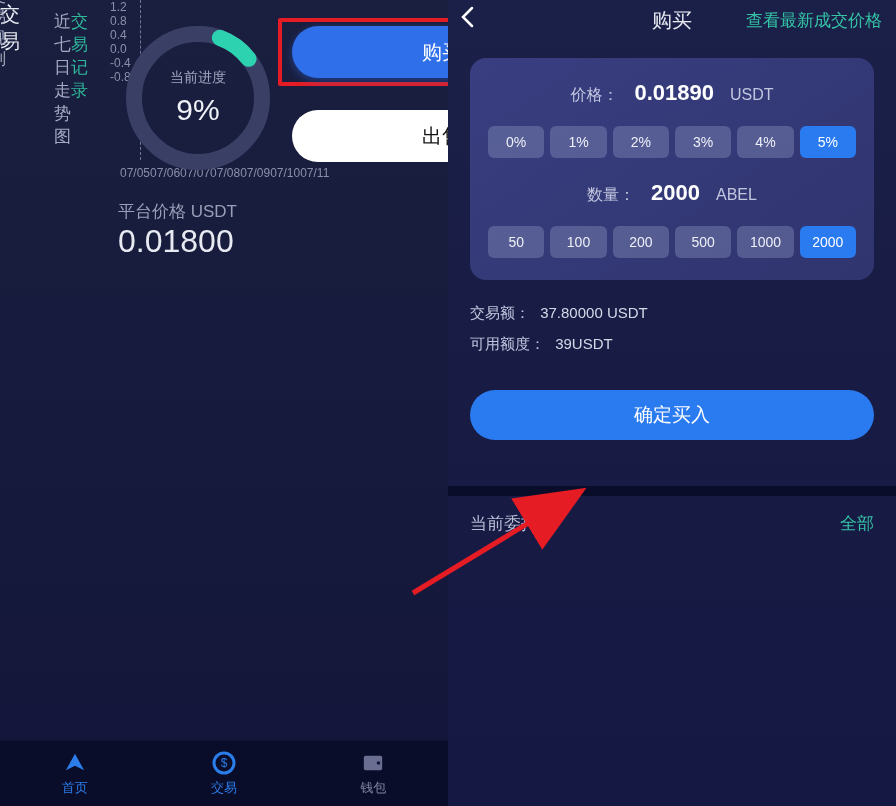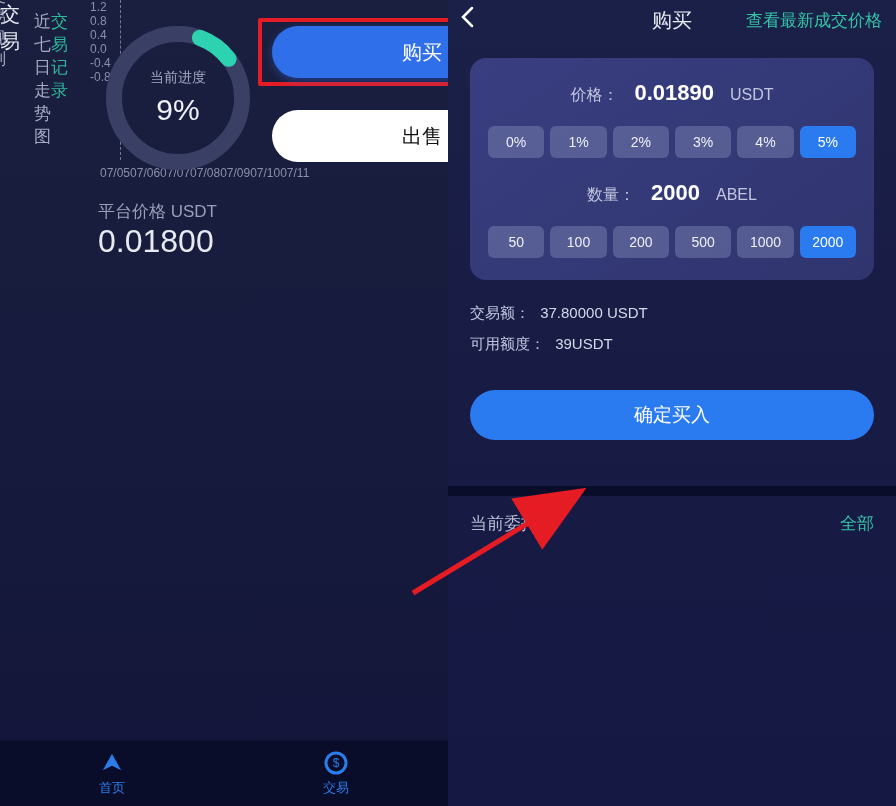--- a/index.html
+++ b/index.html
@@ -27,21 +27,21 @@
       background: linear-gradient(180deg, #1b2048 0%, #151842 100%);
       display: flex;
       flex-direction: column;
       position: relative;
     }
     .header { display: flex; align-items: center; justify-content: center; height: 56px; position: relative; }
     .header-title { font-size: 20px; color: #e8eaf2; font-weight: 400; }
     .header-right { position: absolute; right: 14px; font-size: 16px; color: #aeb2c6; }
     .header-right-link { color: #34c3a5; font-size: 17px; }
     .back-icon { position: absolute; left: 12px; color: #fff; font-size: 24px; }
-    .sub-header { display: flex; justify-content: flex-end; padding: 10px 14px 6px; }
+    .sub-header { display: flex; justify-content: flex-end; padding: 10px 14px 6px; margin-left: 20px; }
     .sub-header-left { color: #a4a9c2; font-size: 17px; }
     .sub-header-right { color: #2fb89a; font-size: 17px; }
     .chart-area { padding: 0 8px 6px; position: relative; height: 180px; }
     .y-axis { position: absolute; left: 8px; top: 0; height: 160px; display: flex; flex-direction: column; justify-content: flex-start; font-size: 12px; color: #8a90ab; }
     .chart-grid { position: absolute; left: 38px; right: 8px; top: 0; height: 160px; background: rgba(255,255,255,0.01); }
     .grid-line-h { position: absolute; left: 0; right: 0; border-top: 1px dashed rgba(180,185,210,0.12); }
     .grid-line-v { position: absolute; top: 0; bottom: 0; border-left: 1px dashed rgba(180,185,210,0.12); }
     .chart-line { position: absolute; left: 0; right: 0; top: 50%; height: 2px; background: #2b7de9; }
     .x-axis { position: absolute; left: 18px; right: 8px; bottom: 0; display: flex; justify-content: space-between; font-size: 12px; color: #8a90ab; }
     .progress-ring-wrap { display: flex; flex-direction: column; align-items: flex-start; padding-top: 18px; }
@@ -185,20 +185,29 @@
     </div>
     <div class="tabbar-item active">
       <span class="tab-icon">
         <svg width="24" height="24" viewBox="0 0 24 24">
             <circle cx="12" cy="12" r="10" fill="none" stroke="#2b7de9" stroke-width="3"></circle>
             <text x="12" y="16" font-size="12" text-anchor="middle" fill="#2b7de9">$</text>
           </svg>
       </span>
       <span>交易</span>
     </div>
+    <div class="tabbar-item">
+      <span class="tab-icon">
+        <svg width="22" height="20" viewBox="0 0 24 20">
+            <rect x="2" y="2" width="20" height="16" rx="2" fill="#6a6f92"></rect>
+            <circle cx="18" cy="10" r="2" fill="#13163a"></circle>
+          </svg>
+      </span>
+      <span>钱包</span>
+    </div>
   </div>
 </div>
 
 <div class="screen-right">
   <div class="header" style="height:40px;margin-top:0;">
     <div class="back-icon">
       <svg width="14" height="22" viewBox="0 0 14 22">
           <path d="M12 2 L3 11 L12 20" stroke="#fff" stroke-width="2.5" fill="none" stroke-linecap="round"></path>
         </svg>
     </div>

